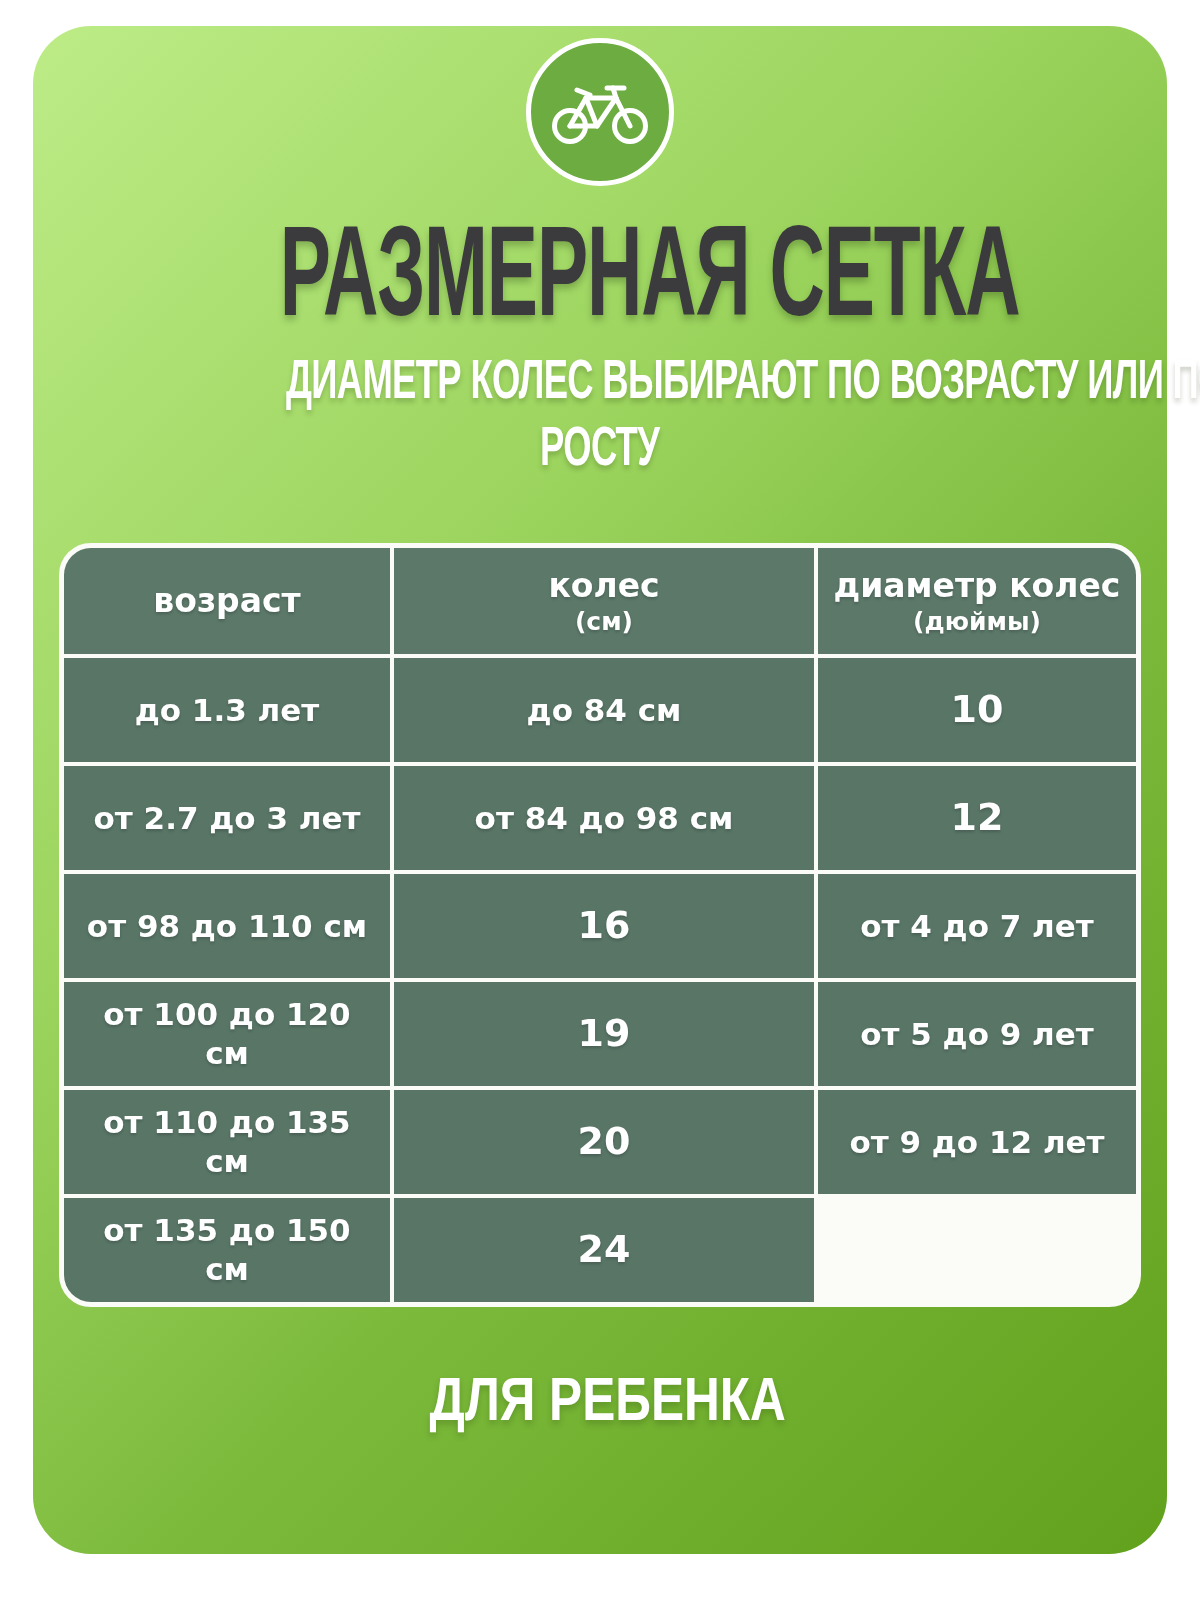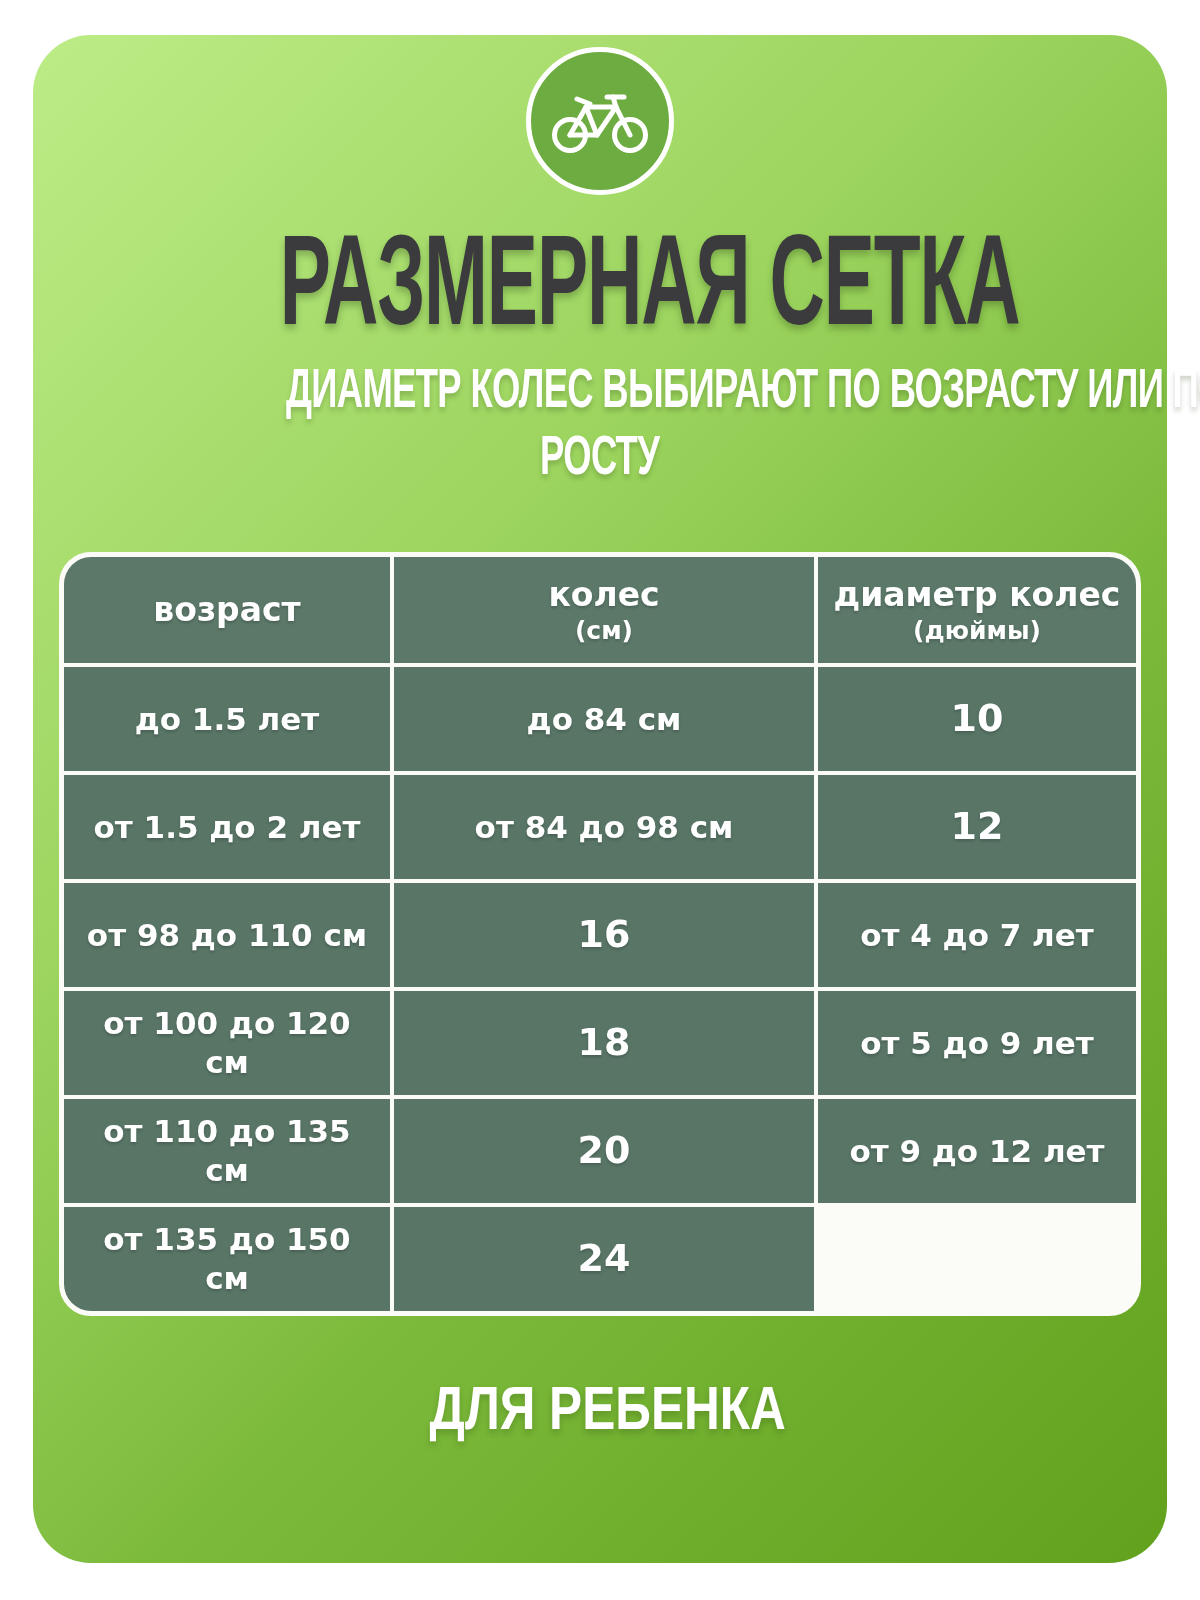--- a/index.html
+++ b/index.html
@@ -13,21 +13,21 @@
   }
   .page {
     position: relative;
     width: 1200px;
     height: 1600px;
     background: #ffffff;
   }
   .card {
     position: absolute;
     left: 33px;
-    top: 35px;
+    top: 26px;
     width: 1134px;
     height: 1528px;
     border-radius: 58px;
     background: linear-gradient(135deg, #bdec87 0%, #9ad35c 38%, #7cba3c 62%, #61a11c 100%);
     text-align: center;
     box-sizing: border-box;
     padding-top: 12px;
   }
   .icon-circle {
     margin: 0 auto;
@@ -153,35 +153,35 @@
       </div>
       <div class="cell hdr">
         <span>колес</span>
         <span class="unit">(см)</span>
       </div>
       <div class="cell hdr">
         <span>диаметр колес</span>
         <span class="unit">(дюймы)</span>
       </div>
 
-      <div class="cell">до 1.5 лет</div>
+      <div class="cell">до 1.3 лет</div>
       <div class="cell">до 84 см</div>
       <div class="cell num">10</div>
 
-      <div class="cell">от 1.5 до 2 лет</div>
+      <div class="cell">от 2.7 до 3 лет</div>
       <div class="cell">от 84 до 98 см</div>
       <div class="cell num">12</div>
 
       <div class="cell">от 98 до 110 см</div>
       <div class="cell num">16</div>
 
       <div class="cell">от 4 до 7 лет</div>
       <div class="cell">от 100 до 120
 см</div>
-      <div class="cell num">18</div>
+      <div class="cell num">19</div>
 
       <div class="cell">от 5 до 9 лет</div>
       <div class="cell">от 110 до 135
 см</div>
       <div class="cell num">20</div>
 
       <div class="cell">от 9 до 12 лет</div>
       <div class="cell">от 135 до 150
 см</div>
       <div class="cell num">24</div>

